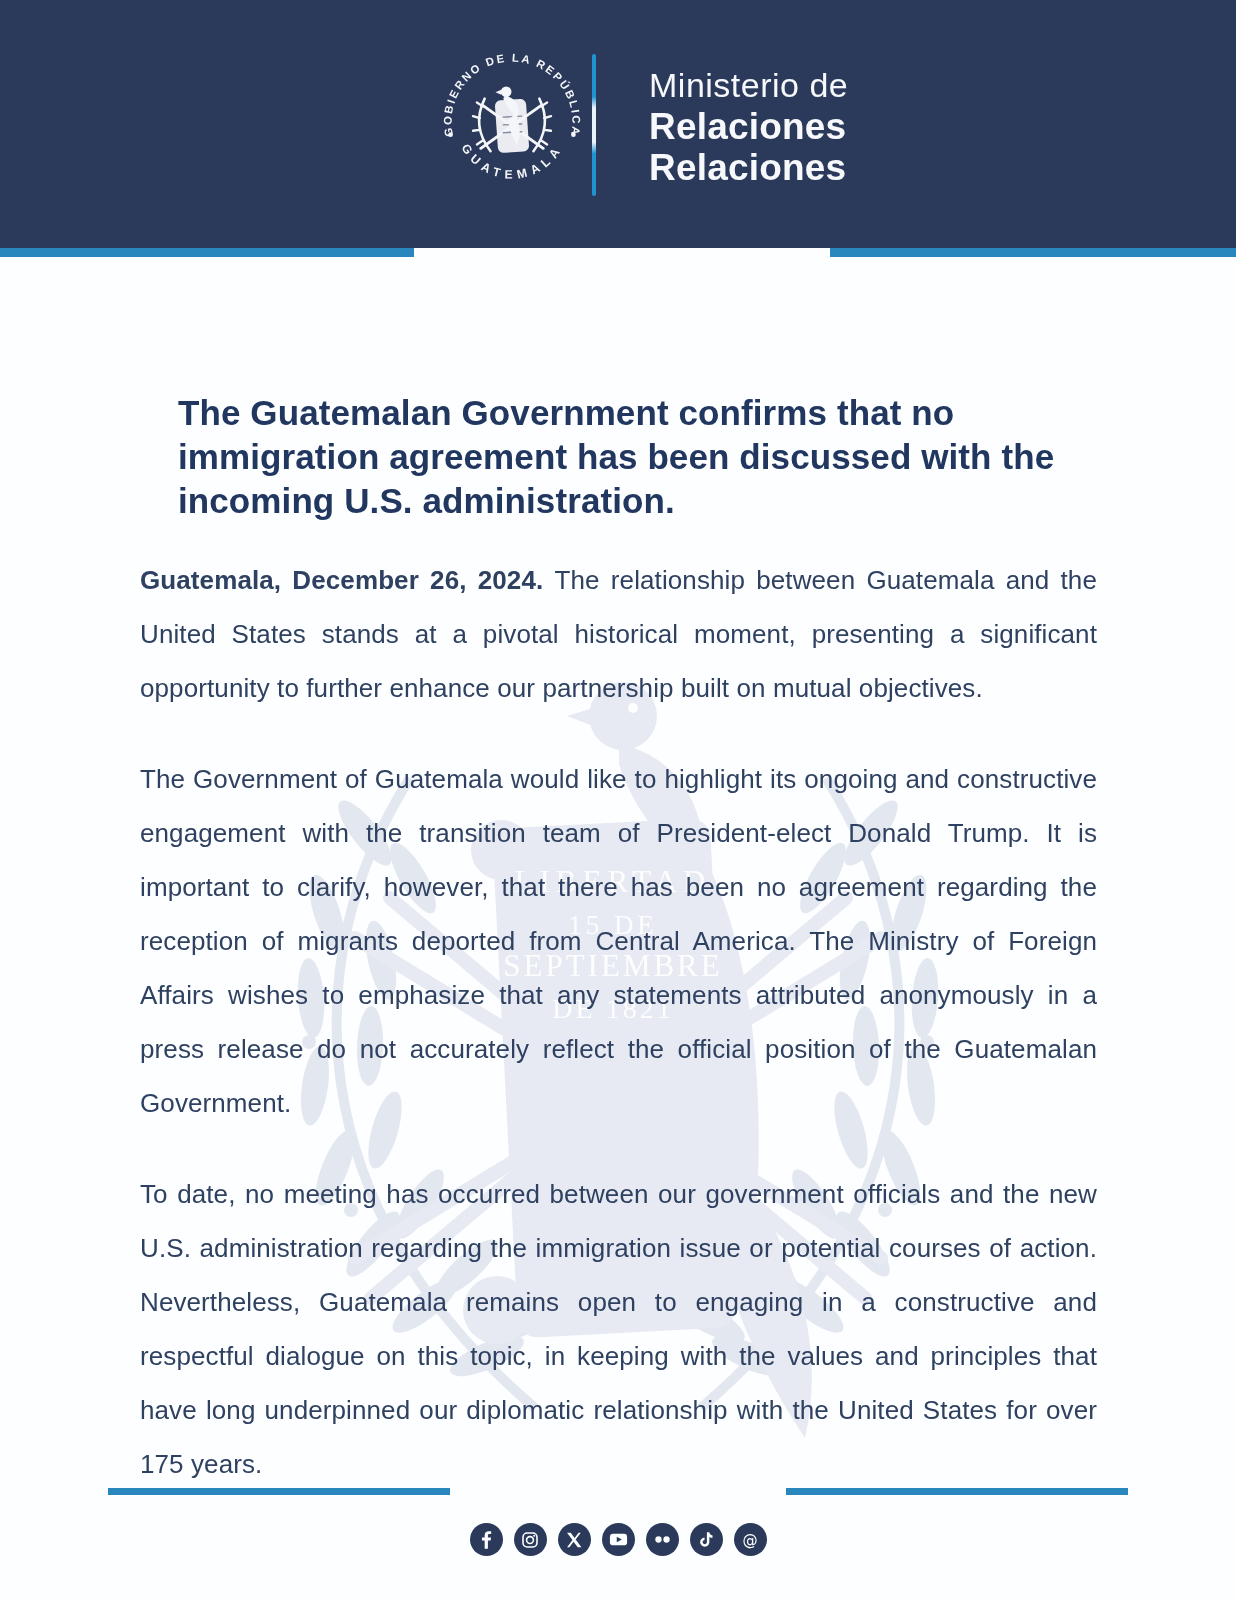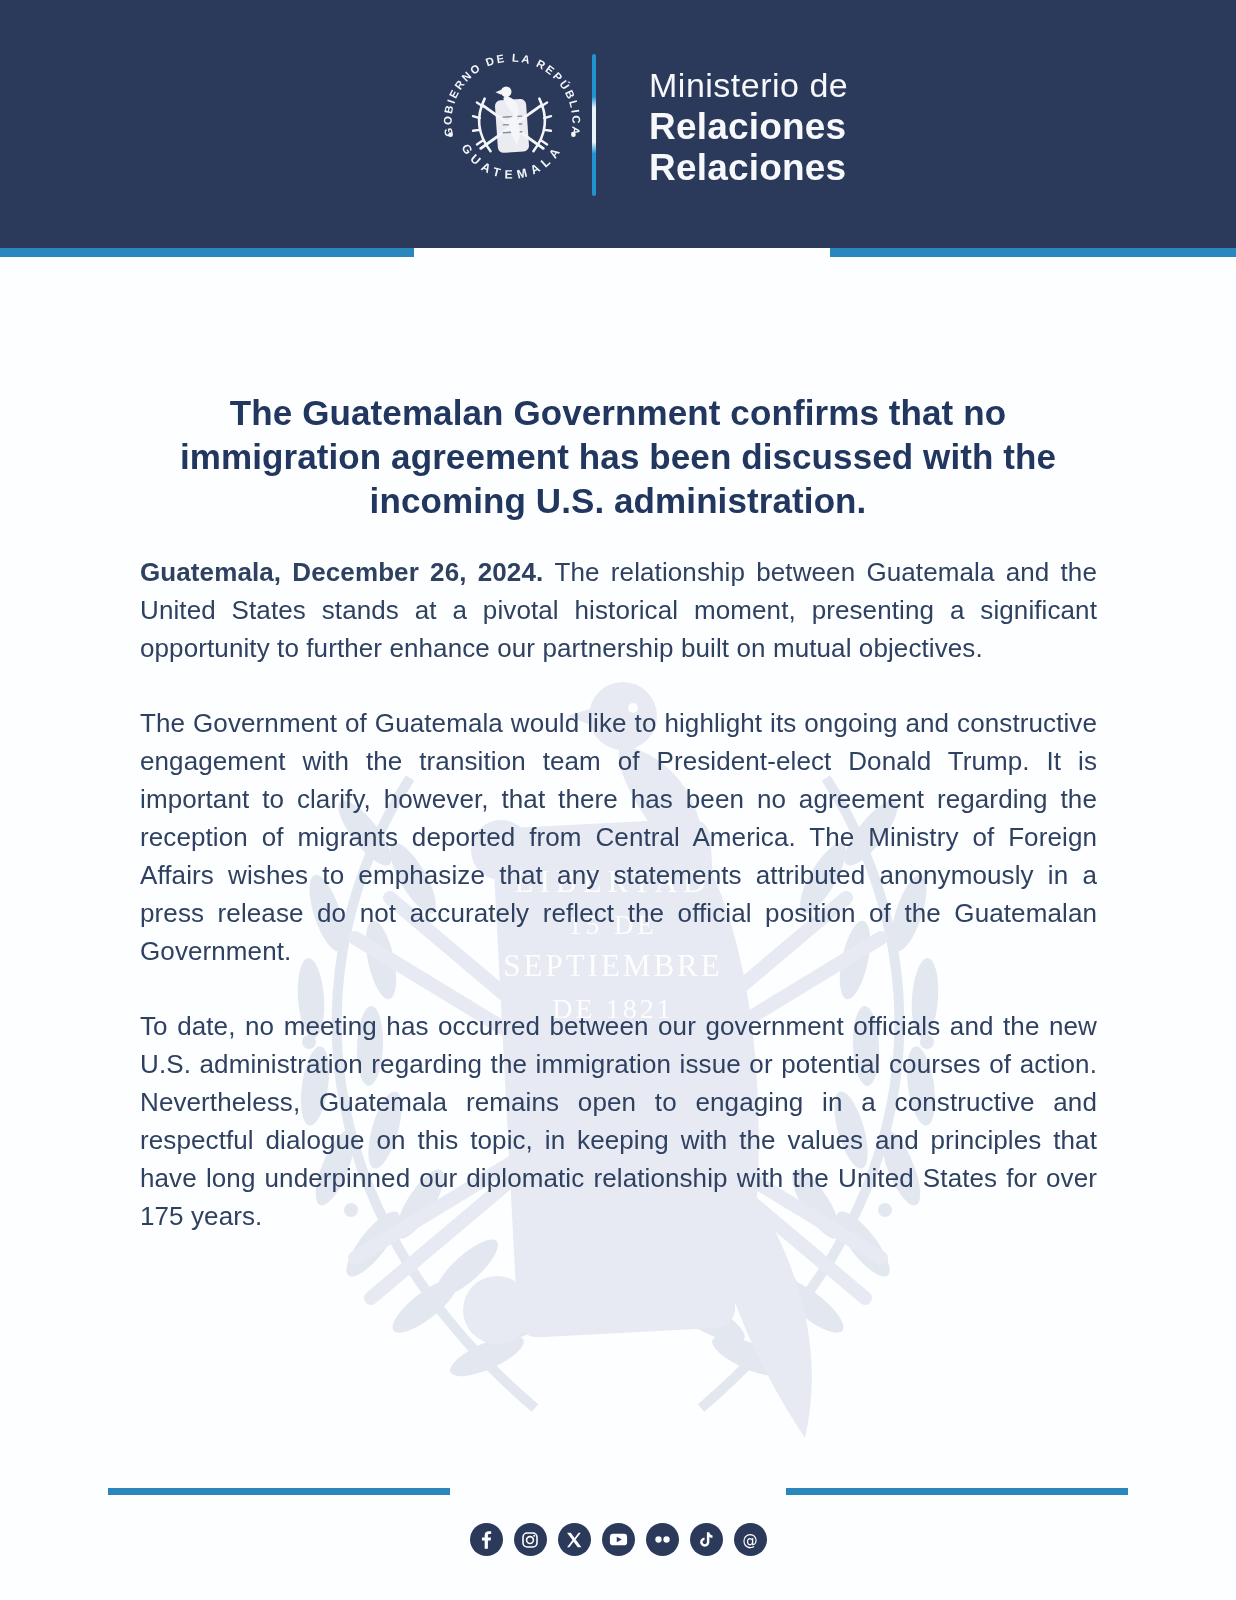--- a/index.html
+++ b/index.html
@@ -28,26 +28,26 @@
   .stripe.top-left  { left:0;    top:248px; width:414px; height:9px; }
   .stripe.top-right { left:830px; top:248px; width:406px; height:9px; }
   .stripe.bot-left  { left:108px; top:1488px; width:342px; height:7px; }
   .stripe.bot-right { left:786px; top:1488px; width:342px; height:7px; }
   
   .watermark { position:absolute; left:205px; top:638px; width:826px; height:832px; z-index:0; }
   
   .article { position:relative; z-index:1; }
   .title {
     margin:391px auto 0 auto; max-width:880px;
-    text-align:center; color:#21375f;
+    text-align:left; color:#21375f;
     font-size:35px; font-weight:700; line-height:44px; letter-spacing:.1px;
   }
   .paragraphs { padding:30px 139px 0 140px; }
   .body-para {
-    color:#2f4161; font-size:26px; line-height:38px;
+    color:#2f4161; font-size:26px; line-height:54px;
     text-align:justify; margin-top:37px; letter-spacing:.1px;
   }
   .body-para:first-child { margin-top:0; }
   .body-para strong { font-weight:700; }
   
   .social-row {
     position:absolute; left:0; top:1523px; width:1236px; height:34px;
     display:flex; justify-content:center; gap:11px; z-index:1;
   }
   .social {

